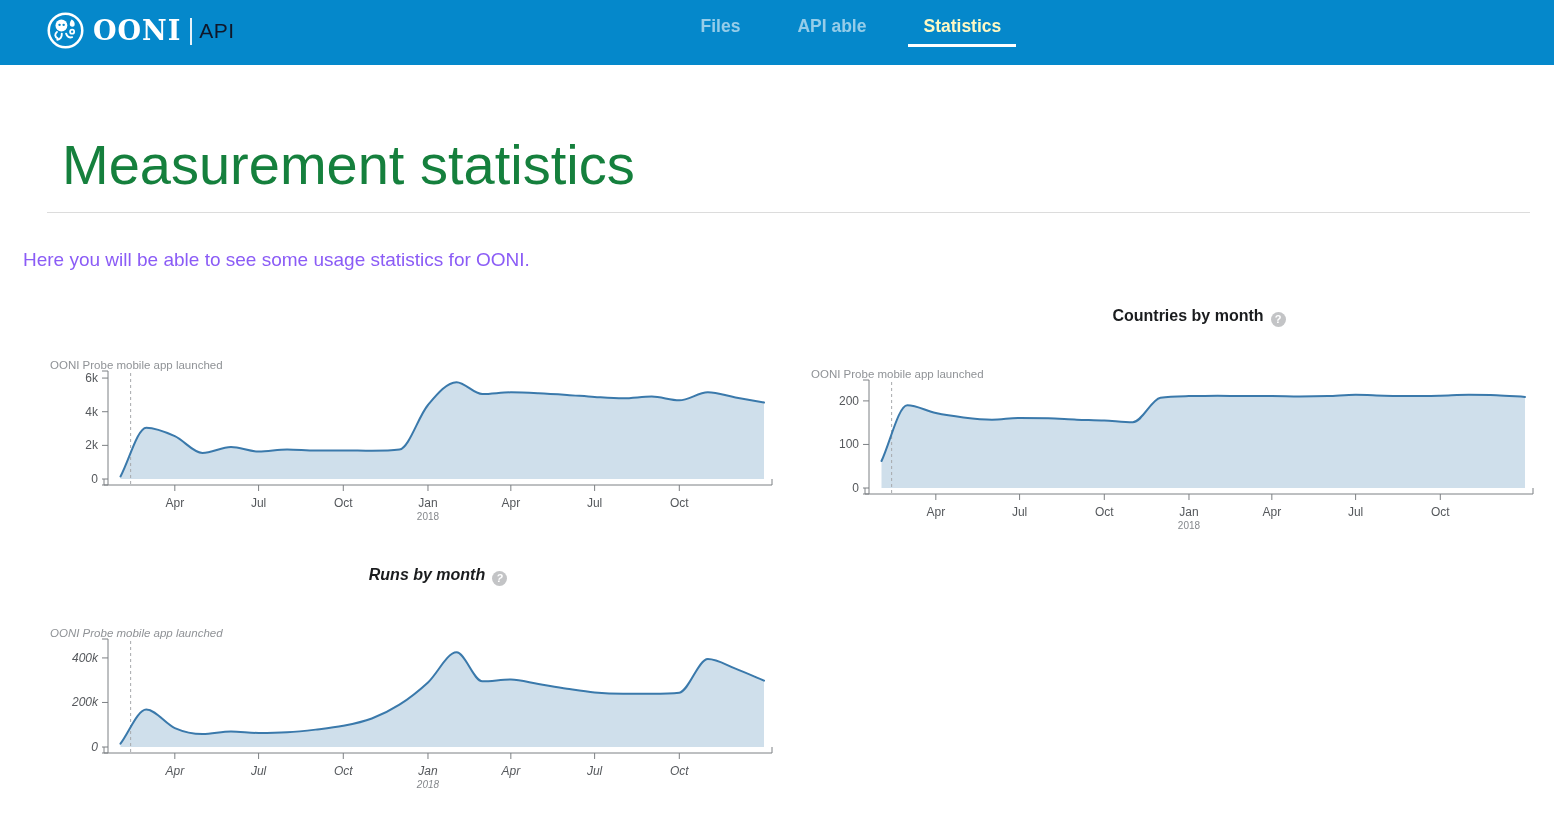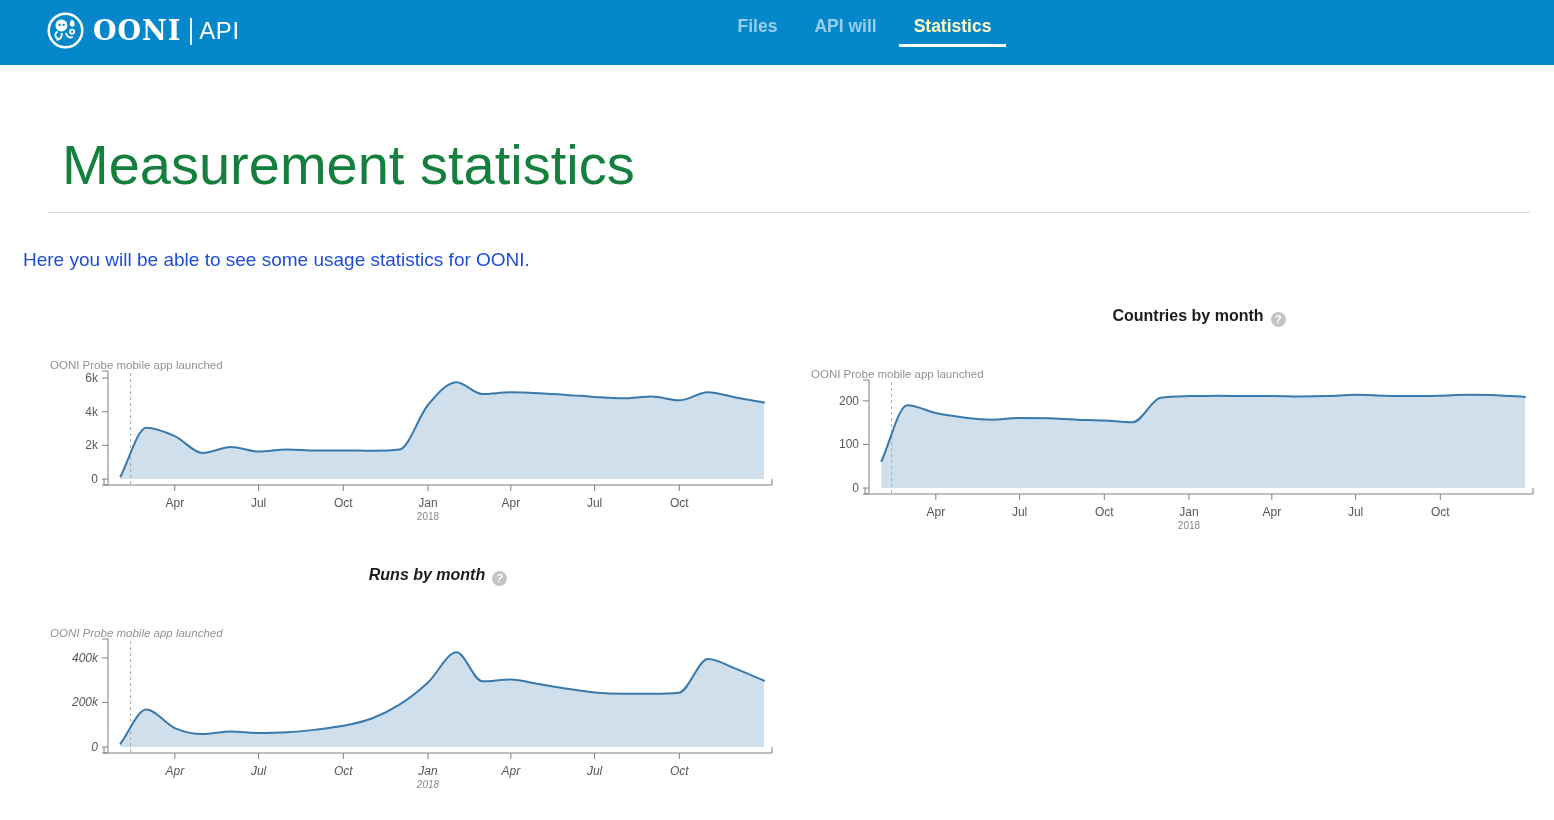--- a/index.html
+++ b/index.html
@@ -5,30 +5,30 @@
   html,body{margin:0;padding:0;background:#fff;}
   .page{position:relative;width:1554px;height:820px;background:#fff;overflow:hidden;
         font-family:"Liberation Sans",sans-serif;}
   
   .topbar{position:absolute;left:0;top:0;width:100%;height:65px;}
   .brand{position:absolute;left:46px;top:11px;display:flex;align-items:center;text-decoration:none;cursor:pointer;}
   .octo{width:39px;height:39px;display:block;}
   .brand-name{font-family:"DejaVu Serif","Liberation Serif",serif;font-weight:700;font-size:27px;
               color:#fff;letter-spacing:1px;margin-left:8px;}
   .brand-sep{width:2px;height:27px;background:rgba(255,255,255,.9);margin:2px 7px 0 9px;}
-  .brand-sub{font-size:24px;font-weight:300;color:#ffffff;letter-spacing:.5px;}
-  .nav{position:absolute;left:719px;top:0;display:flex;}
+  .brand-sub{font-size:21px;font-weight:300;color:#0f172a;letter-spacing:.5px;}
+  .nav{position:absolute;left:682px;top:0;display:flex;gap:20px;}
   .nav-item{display:block;margin:0 3.5px;padding:14px 15px 6px;font-size:17.5px;font-weight:700;
             line-height:24px;color:rgba(255,255,255,.58);border-bottom:3px solid transparent;
             text-decoration:none;cursor:pointer;}
   .nav-item.active{color:#fef9c3;border-bottom-color:#fff;}
   
   .title{position:absolute;left:46px;top:116px;margin:16px;font-size:56px;font-weight:300;color:#15803d;}
   .rule{position:absolute;left:47px;width:1483px;top:212px;height:1px;background:#dcdcdc;}
-  .intro{position:absolute;left:23px;top:249px;margin:0;font-size:19px;color:#1d4ed8;}
+  .intro{position:absolute;left:23px;top:249px;margin:0;font-size:19px;color:#8b5cf6;}
   
   .chart{position:absolute;width:740px;height:248px;}
   .c0{left:40px;top:288px;}
   .c1{left:801px;top:297px;}
   .c2{left:40px;top:556px;font-style:italic;}
   .chart-title{width:740px;box-sizing:border-box;padding-left:56px;margin-top:10px;text-align:center;
                font-size:16px;font-weight:700;color:#1a1c1e;}
   .help{display:inline-flex;width:15px;height:15px;border-radius:50%;background:#c3c4c6;color:#fff;
         font-size:11px;font-weight:700;align-items:center;justify-content:center;margin-left:7px;
         vertical-align:-2px;cursor:pointer;}
@@ -59,21 +59,21 @@
         <path d="M16.2,23.2 c0.3,3.6 -1.8,6 -4.6,6.2" fill="none" stroke="#fff" stroke-width="2" stroke-linecap="round"></path>
         <path d="M20.6,23.2 c0.8,3 3.4,4.6 6.2,3.6" fill="none" stroke="#fff" stroke-width="2" stroke-linecap="round"></path>
         <circle cx="26.8" cy="21.2" r="2.1" fill="none" stroke="#fff" stroke-width="1.8"></circle>
       </svg>
       <span class="brand-name">OONI</span>
       <span class="brand-sep"></span>
       <span class="brand-sub">API</span>
     </a>
     <nav class="nav">
       <a class="nav-item">Files</a>
-      <a class="nav-item">API will</a>
+      <a class="nav-item">API able</a>
       <a class="nav-item active">Statistics</a>
     </nav>
   </header>
 
   <main>
     <h1 class="title">Measurement statistics</h1>
     <div class="rule"></div>
     <p class="intro">Here you will be able to see some usage statistics for OONI.</p>
 
     <section class="chart c0">

